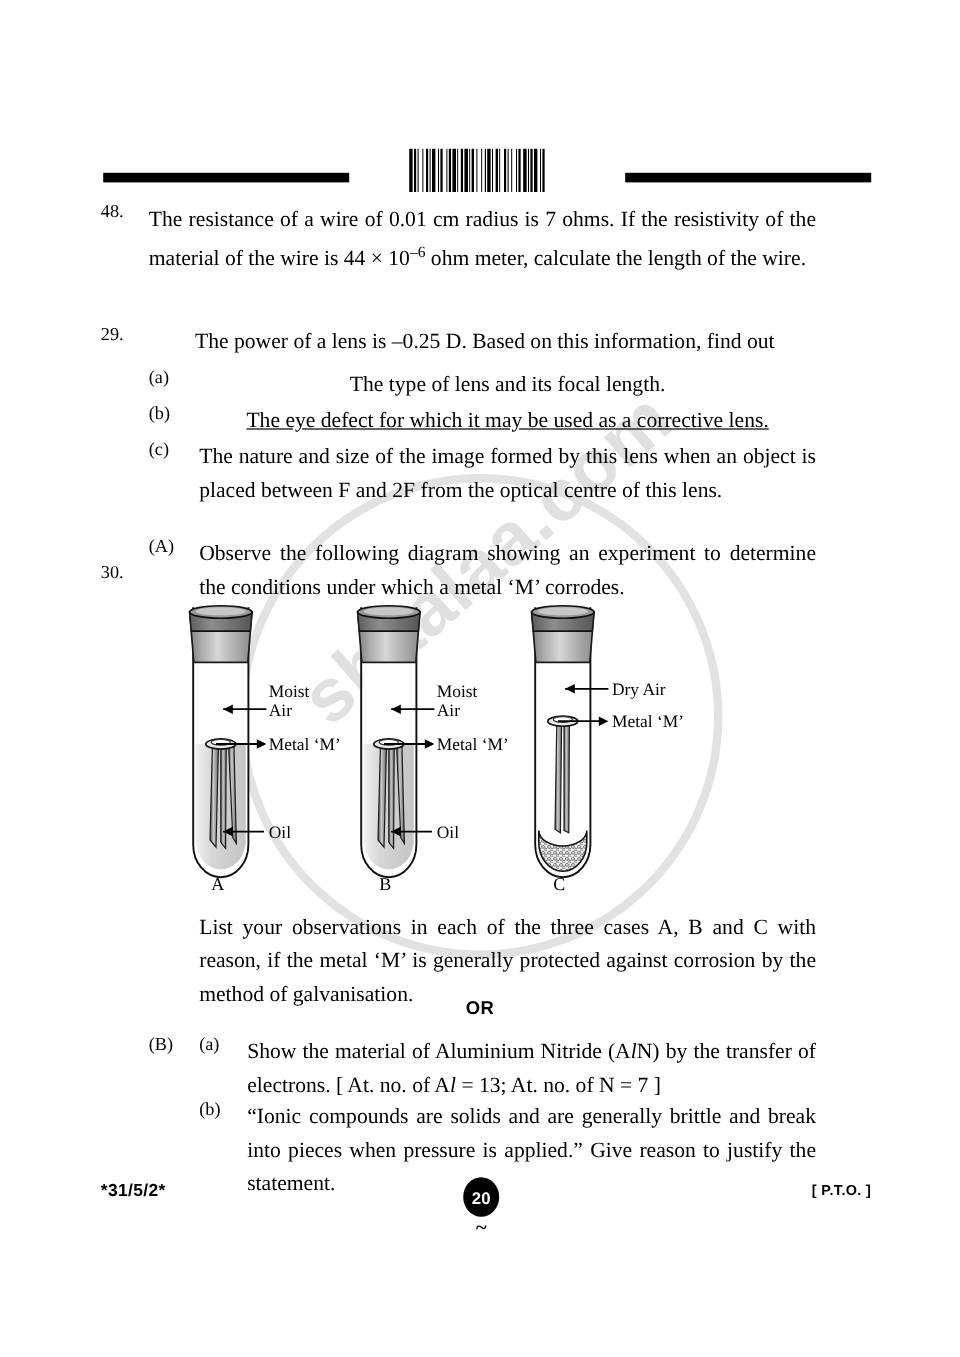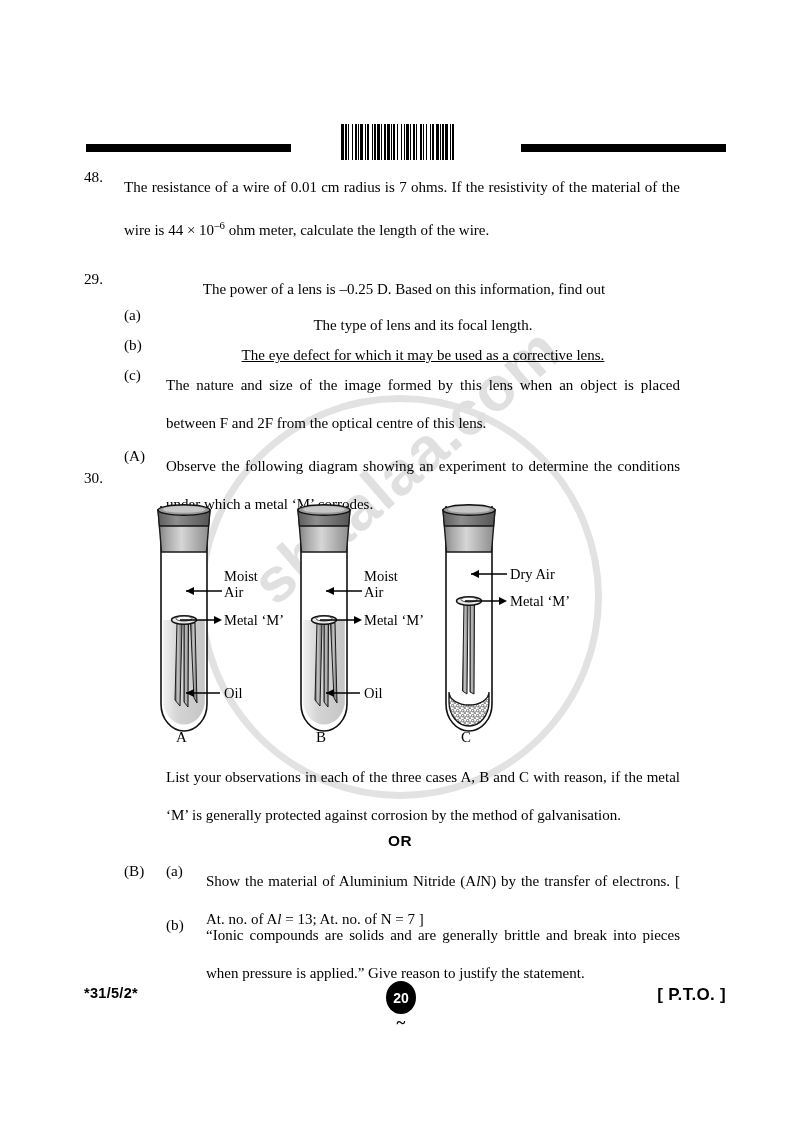--- a/index.html
+++ b/index.html
@@ -91,22 +91,22 @@
   }
 
   
   .qnum {
     position: absolute;
     font-size: 15.2px;
     text-align: left;
   }
   .qtext {
     position: absolute;
-    font-size: 15px;
-    line-height: 38px;
+    font-size: 18px;
+    line-height: 28px;
     text-align: justify;
     text-justify: inter-word;
   }
   .qtext.noj { text-align: center; }
   .sub-label {
     position: absolute;
     font-size: 15.2px;
   }
   sup { font-size: 0.72em; vertical-align: super; }
   .ital { font-style: italic; }
@@ -138,21 +138,21 @@
     font-weight: bold;
     font-size: 14.5px;
     letter-spacing: 0.3px;
   }
   .footer-pto {
     position: absolute;
     right: 74px;
     top: 985px;
     font-family: "Liberation Sans", sans-serif;
     font-weight: bold;
-    font-size: 17px;
+    font-size: 12px;
     letter-spacing: 0.3px;
     padding-left: 20px;
   }
   .page-badge {
     position: absolute;
     left: 386px;
     top: 981px;
     width: 30px;
     height: 33px;
     background: #000000;

